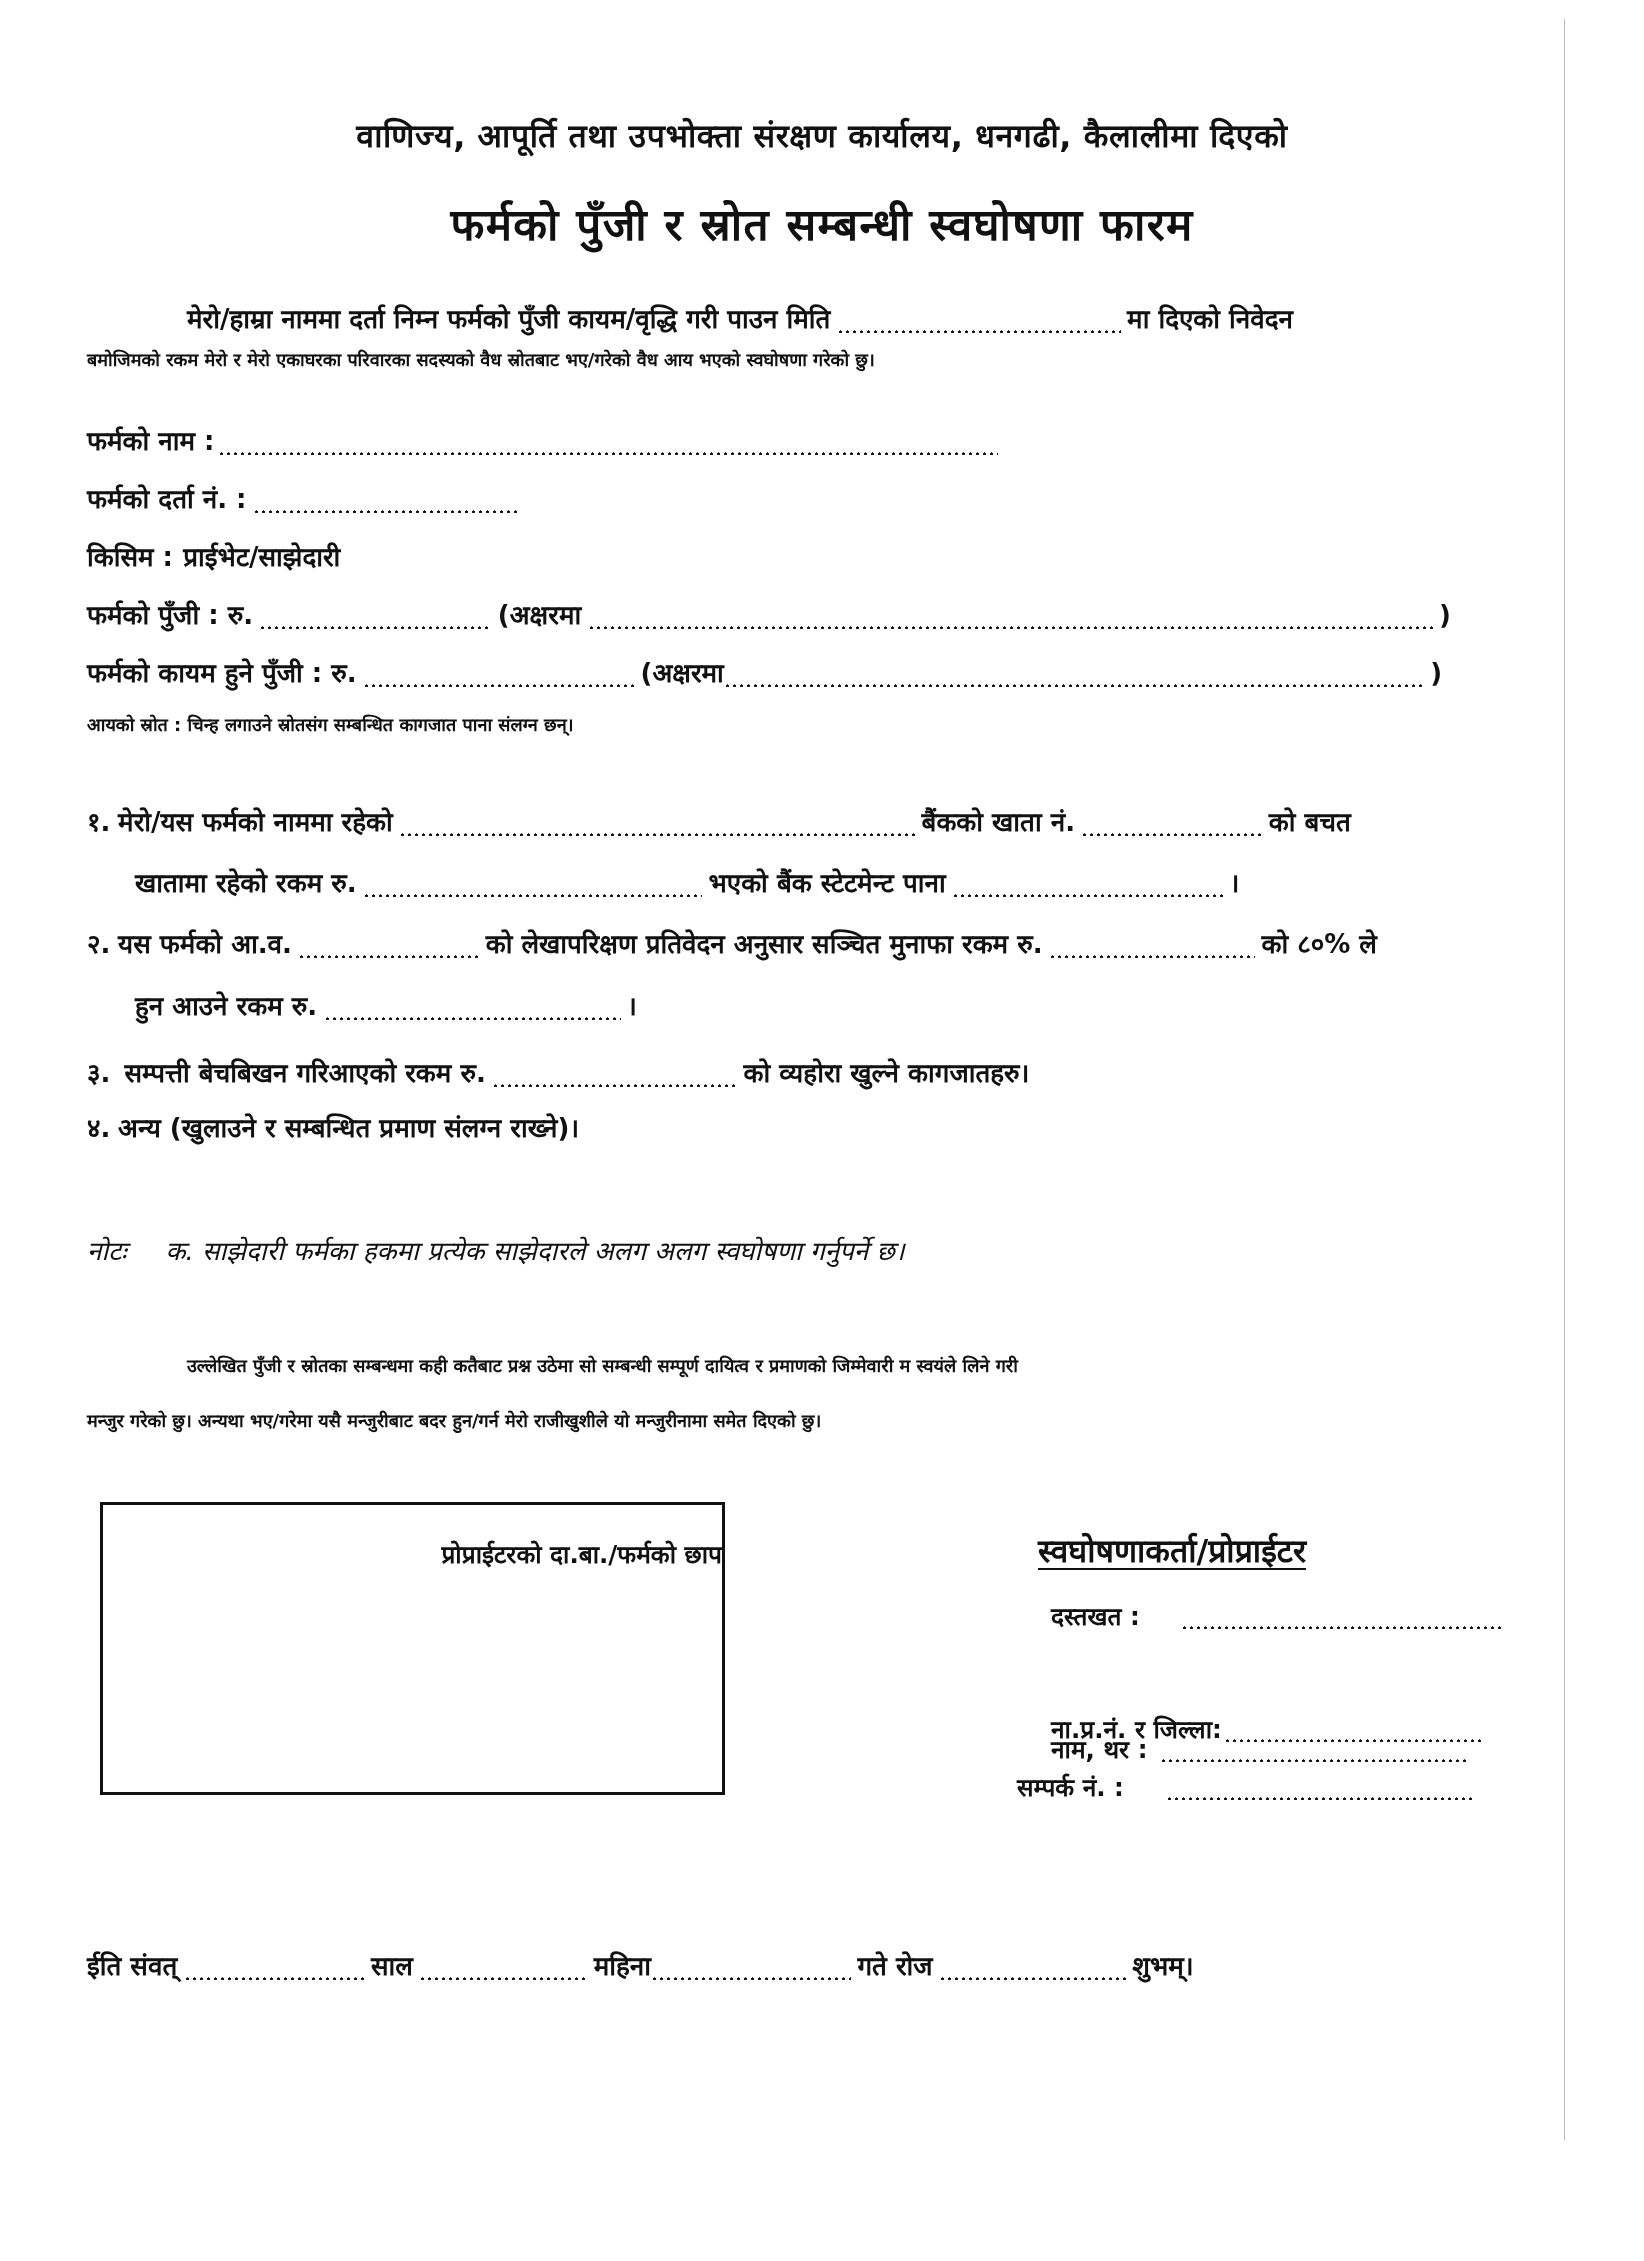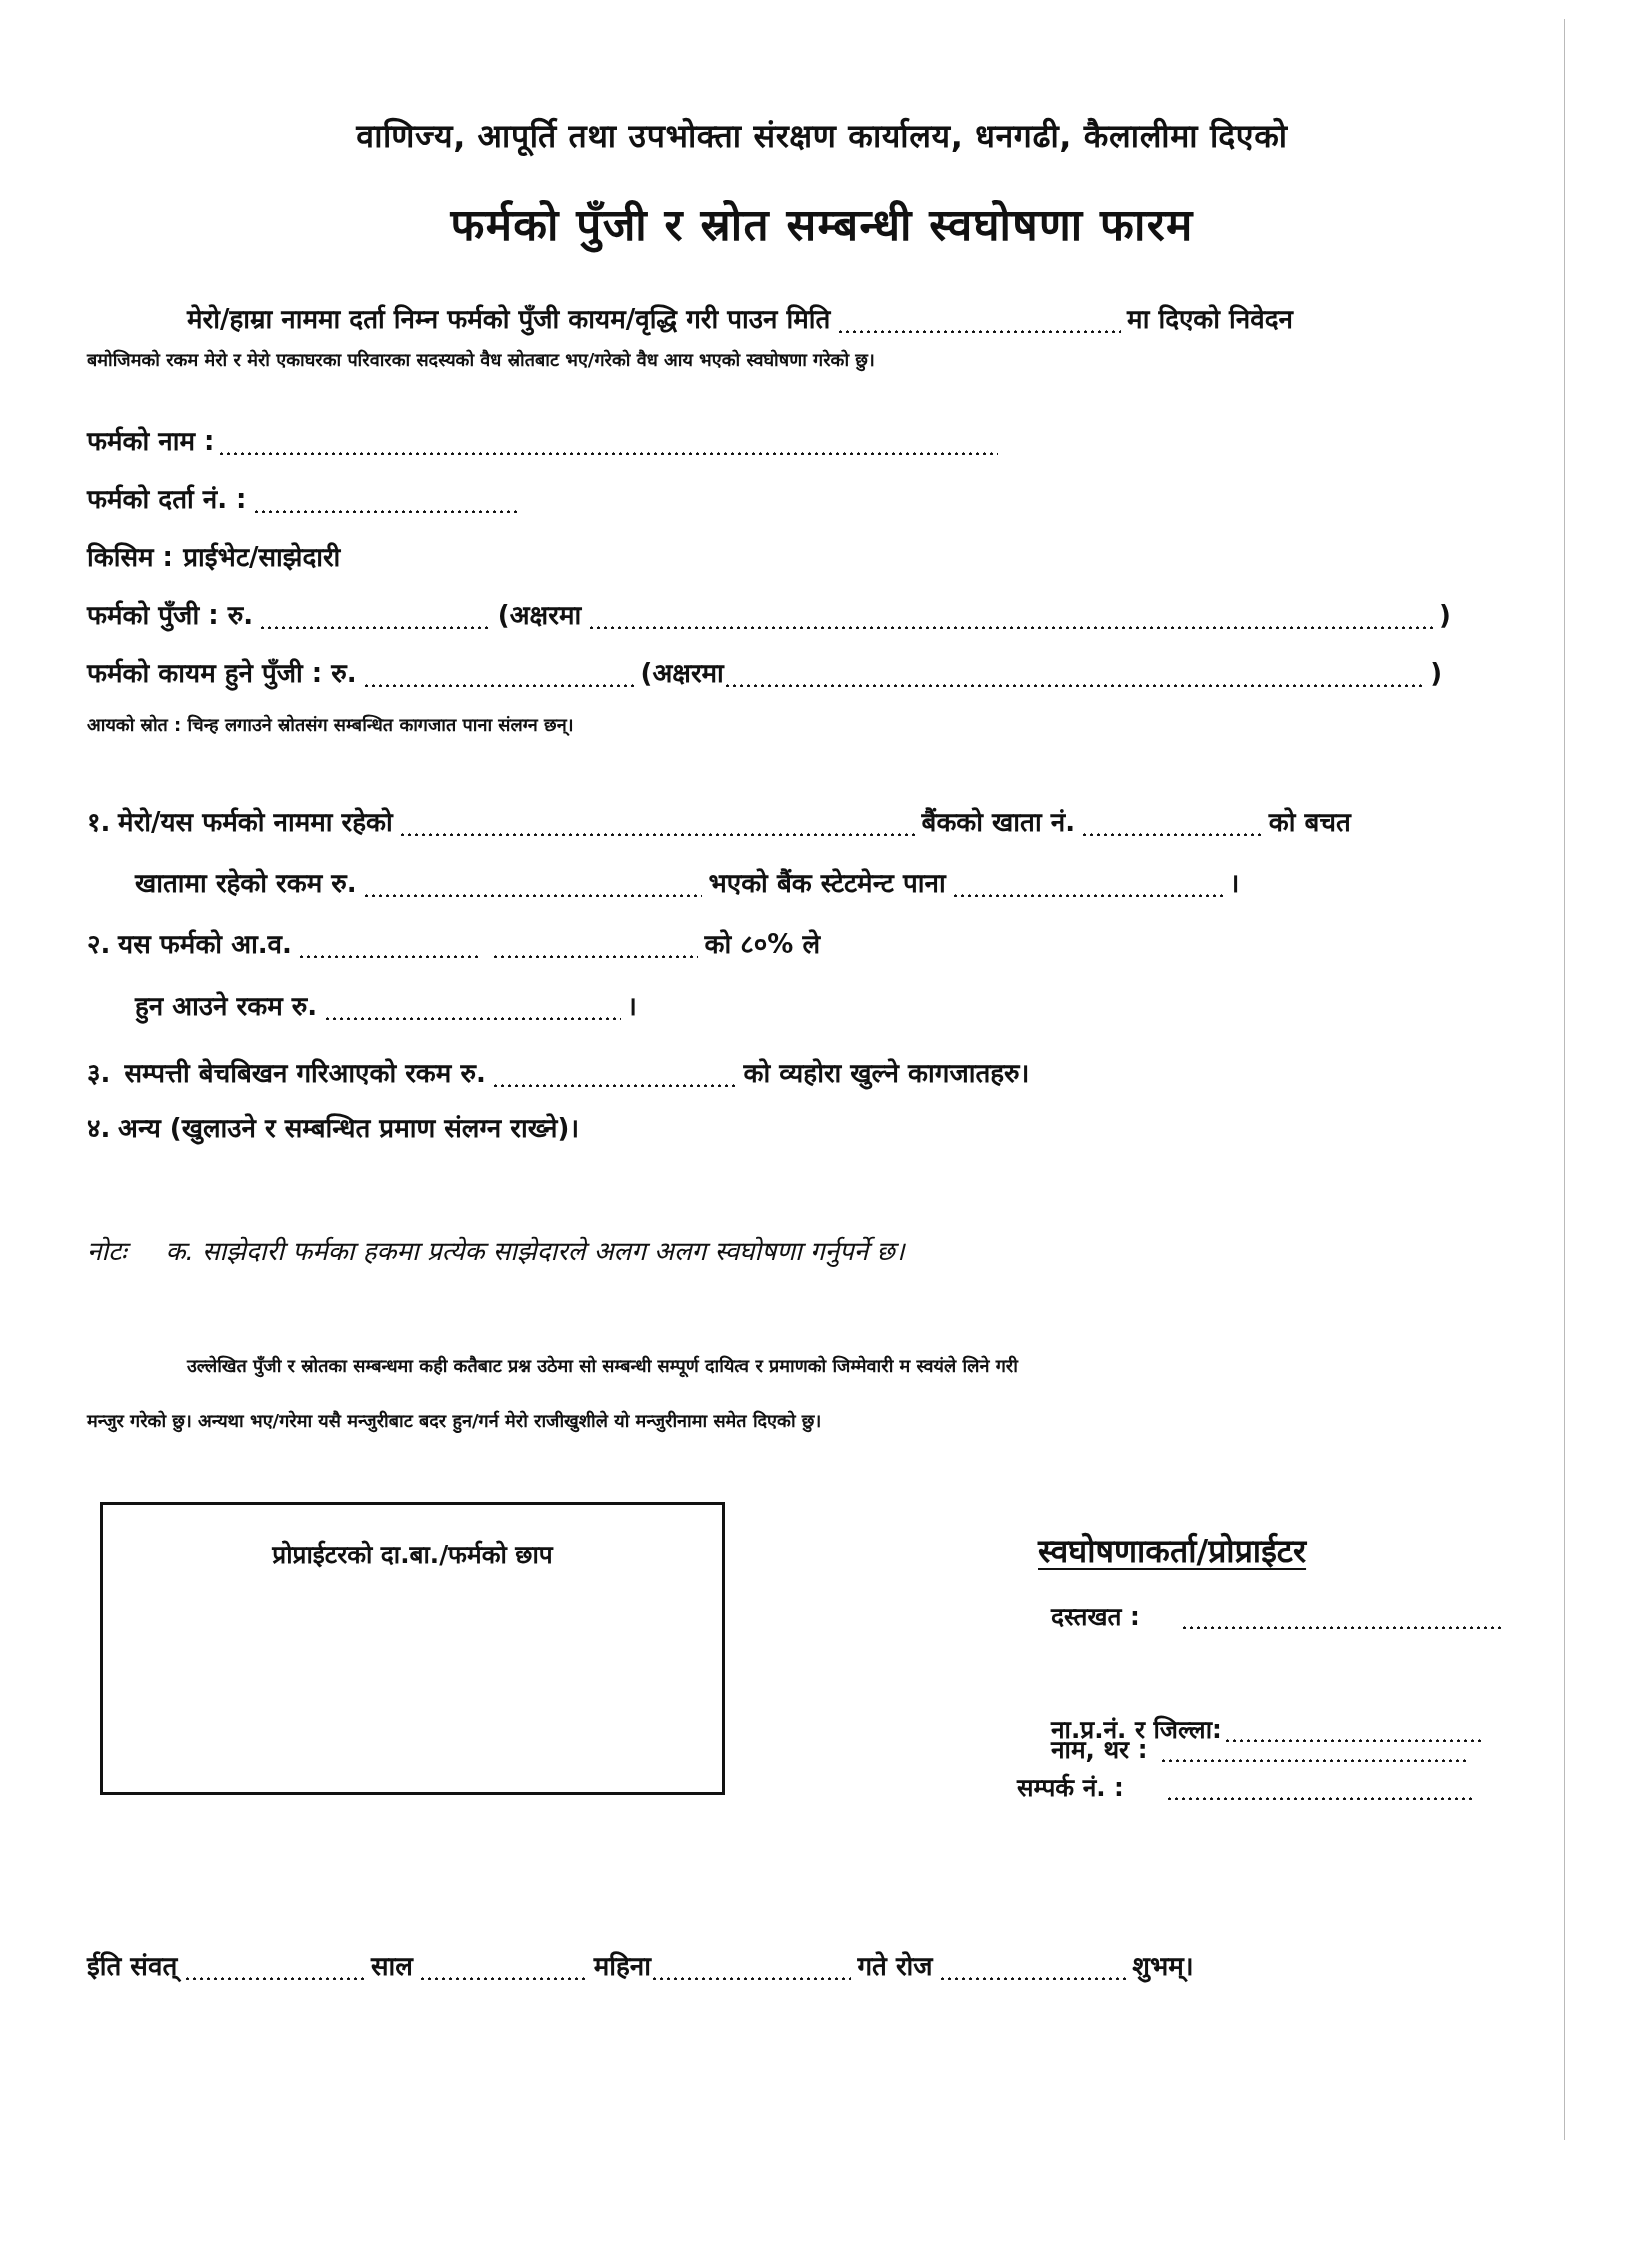--- a/index.html
+++ b/index.html
@@ -27,21 +27,21 @@
     display: inline-block; height: 3.9px; margin: 0 6.4px; align-self: flex-end; margin-bottom: 2.6px;
     background-image: radial-gradient(circle, #111 1.4px, transparent 1.7px);
     background-size: 7px 3.9px; background-repeat: repeat-x;
   }
   .note { font-style: italic; font-weight: normal; }
   .stamp-box {
     position: absolute; left: 100px; top: 1502px; width: 625px; height: 293px;
     border: 3.2px solid #111; box-sizing: border-box;
   }
   .stamp-label {
-    position: absolute; left: 0; width: 100%; top: 32px; text-align: center;
+    position: absolute; left: 0; width: 100%; top: 32px; text-align: right;
     font-size: 24.5px; font-weight: bold;
   }
   .sig-title {
     position: absolute; left: 1038px; top: 1528px; font-size: 32px; font-weight: bold;
     text-decoration: underline; text-underline-offset: 6.4px; text-decoration-thickness: 1.9px;
   }
   .sig-row { position: absolute; display: flex; align-items: baseline; font-size: 24.5px; font-weight: bold; white-space: nowrap; }
 </style>
 </head>
 <body>
@@ -99,20 +99,21 @@
   <span class="dots" style="width:339px;"></span>
   <span>भएको बैंक स्टेटमेन्ट पाना</span>
   <span class="dots" style="width:271px;"></span>
   <span>।</span>
 </div>
 
 <div class="row" style="left:87px; top:925px;">
   <span>२.</span>
   <span style="margin-left:7.7px;">यस फर्मको आ.व.</span>
   <span class="dots" style="width:181px;"></span>
+  <span>को लेखापरिक्षण प्रतिवेदन अनुसार सञ्चित मुनाफा रकम रु.</span>
   <span class="dots" style="width:206px;"></span>
   <span>को ८०% ले</span>
 </div>
 <div class="row" style="left:135px; top:987px;">
   <span>हुन आउने रकम रु.</span>
   <span class="dots" style="width:297px;"></span>
   <span>।</span>
 </div>
 
 <div class="row" style="left:87px; top:1054px;">

